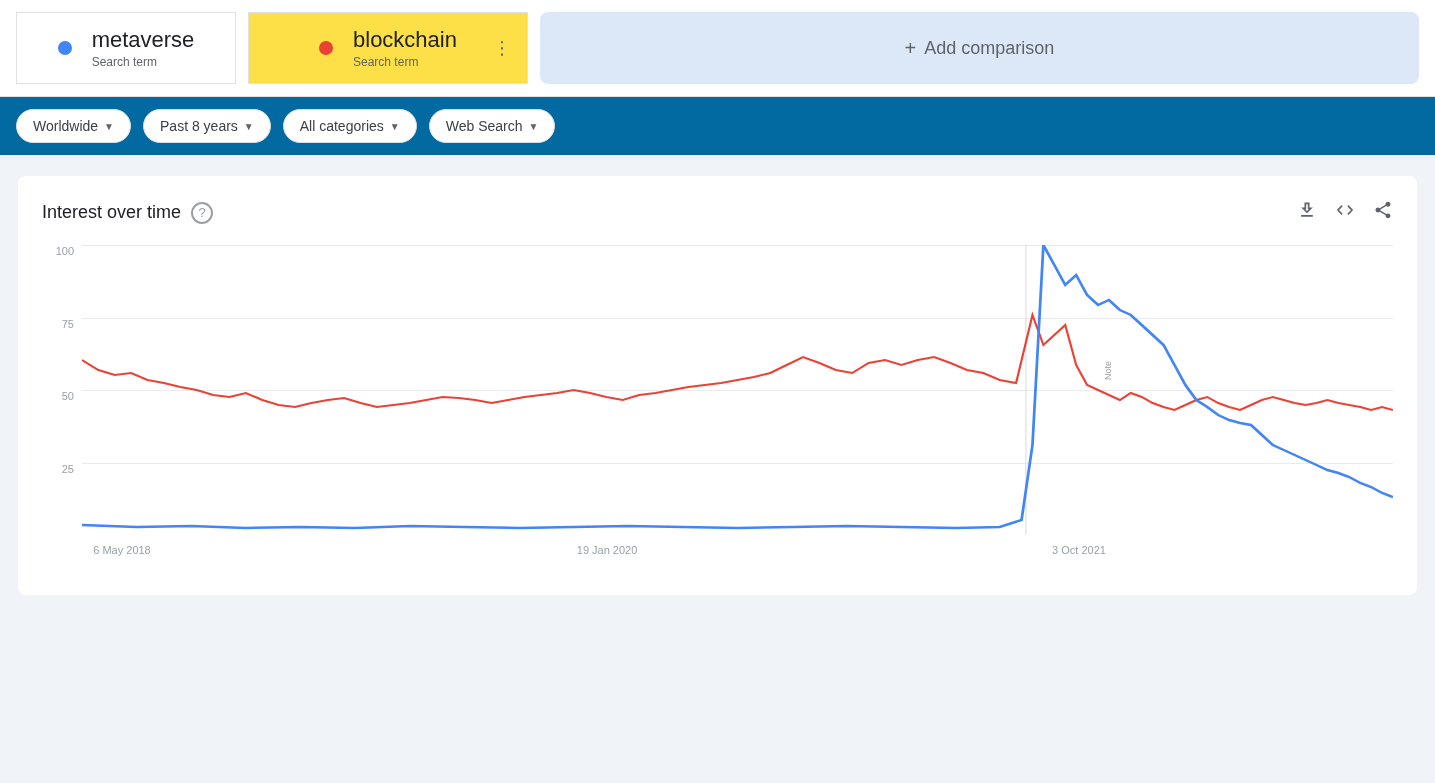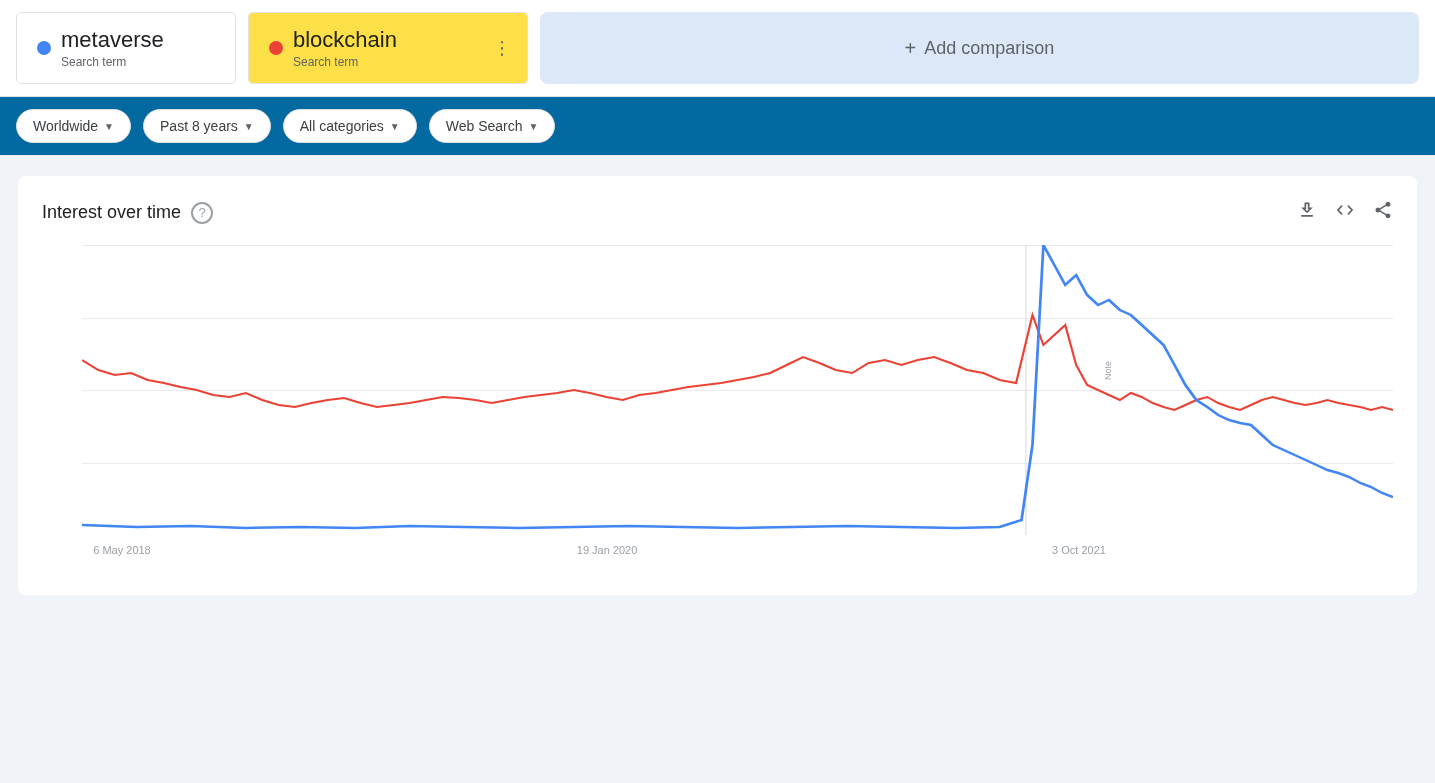--- a/index.html
+++ b/index.html
@@ -16,28 +16,29 @@
       display: flex;
       align-items: stretch;
       padding: 12px 16px;
       gap: 12px;
       border-bottom: 1px solid #e0e0e0;
     }
 
     .search-term-card {
       background: #fff;
       border: 1px solid #e0e0e0;
-      border-radius: 5px;
+      border-radius: 0;
       padding: 14px 20px;
       display: flex;
       align-items: center;
-      gap: 10px;
+      gap: 20px;
       min-width: 220px;
       flex: 0 0 auto;
       position: relative;
+      justify-content: center;
     }
 
     .search-term-card.second {
       background: #fde047;
       min-width: 280px;
     }
 
     .dot {
       width: 14px;
       height: 14px;
@@ -365,20 +366,27 @@
           </svg>
         </button>
       </div>
     </div>
 
     <div class="chart-area">
 
 
       <div class="line-chart-container">
 
+        <div class="y-axis">
+          <span class="y-label">100</span>
+          <span class="y-label">75</span>
+          <span class="y-label">50</span>
+          <span class="y-label">25</span>
+          <span class="y-label"></span>
+        </div>
 
         <div class="chart-plot">
 
           <div class="chart-gridlines">
             <div class="gridline" style="top: 0%;"></div>
             <div class="gridline" style="top: 25%;"></div>
             <div class="gridline" style="top: 50%;"></div>
             <div class="gridline" style="top: 75%;"></div>
 
           </div>

